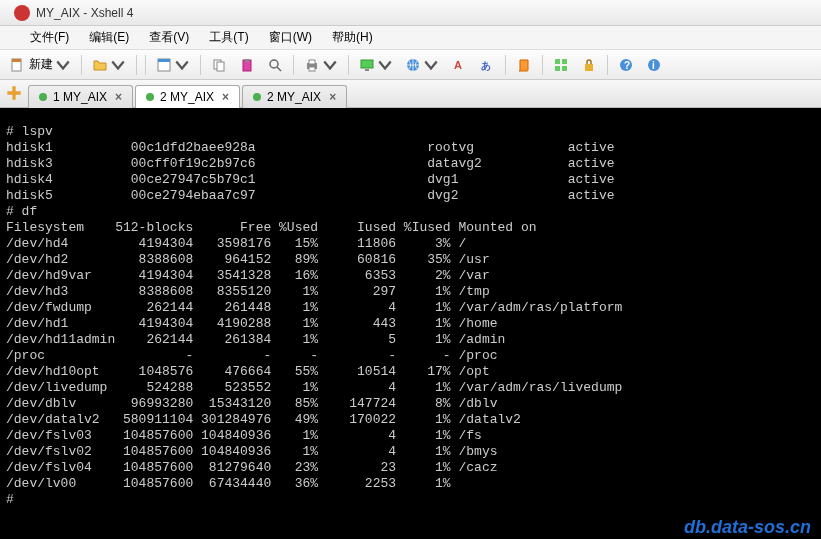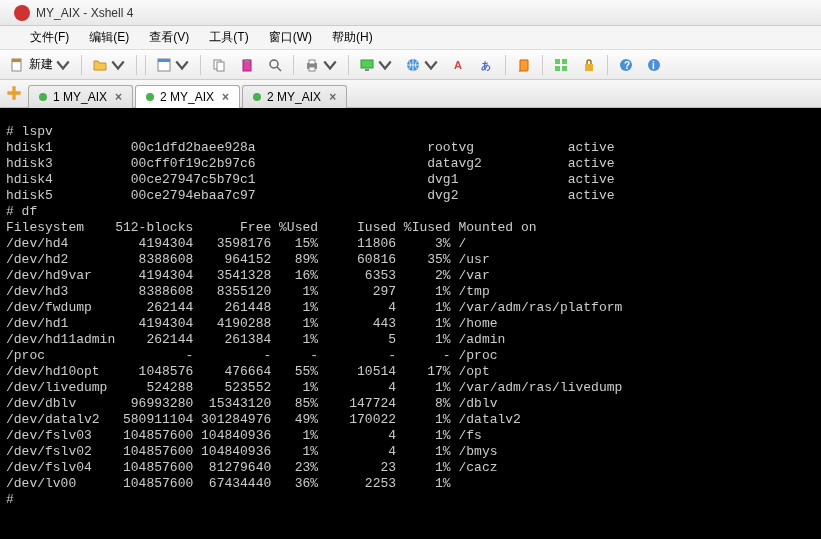--- a/index.html
+++ b/index.html
@@ -207,13 +207,13 @@
 /dev/hd11admin    262144    261384    1%         5     1% /admin
 /proc                  -         -     -         -      - /proc
 /dev/hd10opt     1048576    476664   55%     10514    17% /opt
 /dev/livedump     524288    523552    1%         4     1% /var/adm/ras/livedump
 /dev/dblv       96993280  15343120   85%    147724     8% /dblv
 /dev/datalv2   580911104 301284976   49%    170022     1% /datalv2
 /dev/fslv03    104857600 104840936    1%         4     1% /fs
 /dev/fslv02    104857600 104840936    1%         4     1% /bmys
 /dev/fslv04    104857600  81279640   23%        23     1% /cacz
 /dev/lv00      104857600  67434440   36%      2253     1% 
-#</div></div>
+#</div><div class="watermark">db.data-sos.cn</div></div>
 
 </body></html>

